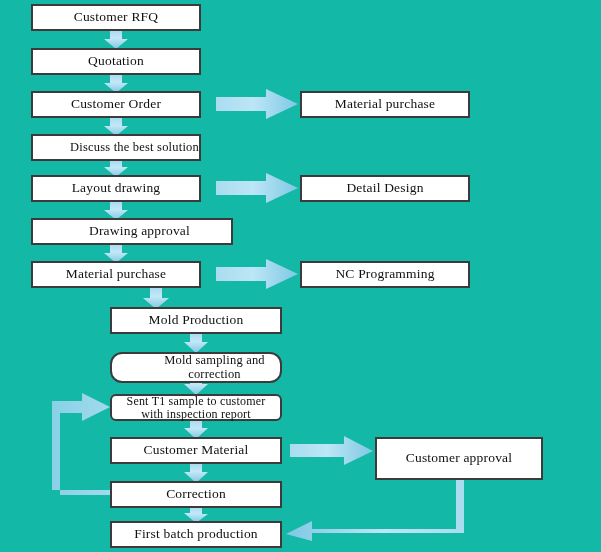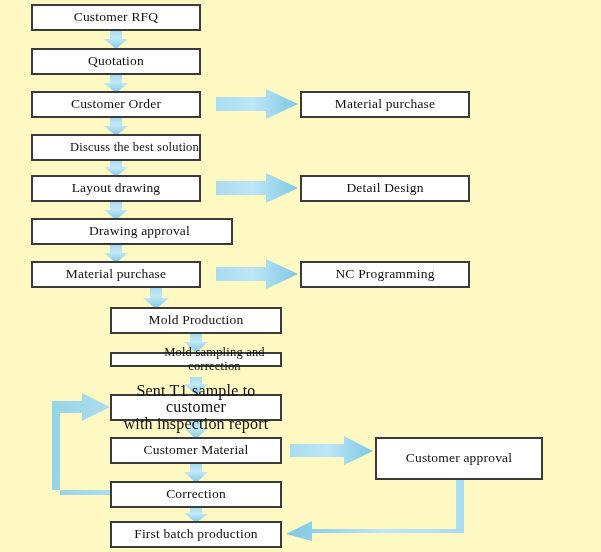--- a/index.html
+++ b/index.html
@@ -1,25 +1,25 @@
 <!DOCTYPE html>
 <html><head>
 <meta charset="utf-8">
 <style>
   html,body{margin:0;padding:0;background:#ffffff;}
   body{width:601px;height:552px;overflow:hidden;
        font-family:"Liberation Serif","DejaVu Serif",serif;}
-  #canvas{position:relative;width:601px;height:552px;background:#fef9c3;text-decoration:underline;}
+  #canvas{position:relative;width:601px;height:552px;background:#14b8a6;text-decoration:underline;}
 
   .node{position:absolute;box-sizing:border-box;background:#ffffff;
         border:2px solid #3b3b3b;display:flex;align-items:center;
         justify-content:center;text-align:center;color:#101010;
         font-size:13.5px;line-height:1.05;letter-spacing:.2px;}
   .node.small{font-size:12.5px;padding-left:37px;}
-  .node.two{font-size:16px;line-height:1.02;}
+  .node.two{font-size:12px;line-height:1.02;border-radius:6px;}
 
   
   #arrows{position:absolute;left:0;top:0;width:601px;height:552px;
           pointer-events:none;}
 </style>
 </head>
 <body>
 
 <div id="canvas">
 
@@ -110,21 +110,21 @@
       <div class="node" style="left: 31px; top: 48px; width: 170px; height: 27px;">Quotation</div>
       <div class="node" style="left: 31px; top: 91px; width: 170px; height: 27px;">Customer Order</div>
       <div class="node small" style="left: 31px; top: 134px; width: 170px; height: 27px;">Discuss the best solution</div>
       <div class="node" style="left: 31px; top: 175px; width: 170px; height: 27px;">Layout drawing</div>
       <div class="node" style="left: 31px; top: 218px; width: 202px; height: 27px; padding-left: 15px;">Drawing approval</div>
       <div class="node" style="left: 31px; top: 261px; width: 170px; height: 27px;">Material purchase</div>
       <div class="node" style="left: 300px; top: 91px; width: 170px; height: 27px;">Material purchase</div>
       <div class="node" style="left: 300px; top: 175px; width: 170px; height: 27px;">Detail Design</div>
       <div class="node" style="left: 300px; top: 261px; width: 170px; height: 27px;">NC Programming</div>
       <div class="node" style="left: 110px; top: 307px; width: 172px; height: 27px;">Mold Production</div>
-      <div class="node small" style="left: 110px; top: 352px; width: 172px; height: 15px;">Mold sampling and correction</div>
+      <div class="node small" style="left: 110px; top: 352px; width: 172px; height: 31px; border-radius: 12px;">Mold sampling and correction</div>
       <div class="node two" style="left: 110px; top: 394px; width: 172px; height: 27px;">Sent T1 sample to customer<br>with inspection report</div>
       <div class="node" style="left: 110px; top: 437px; width: 172px; height: 27px;">Customer Material</div>
       <div class="node" style="left: 110px; top: 481px; width: 172px; height: 27px;">Correction</div>
       <div class="node" style="left: 110px; top: 521px; width: 172px; height: 27px;">First batch production</div>
       <div class="node" style="left: 375px; top: 437px; width: 168px; height: 43px;">Customer approval</div>
     </div>
 
 </div>
 
 </body></html>

